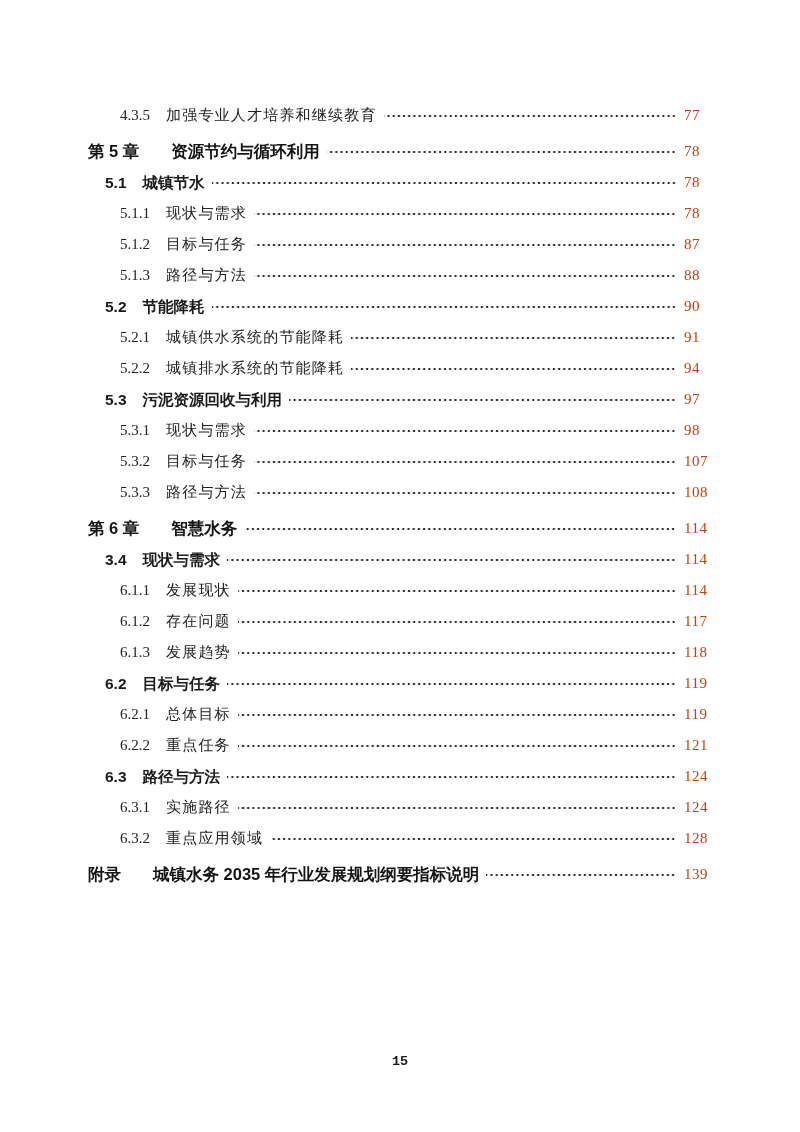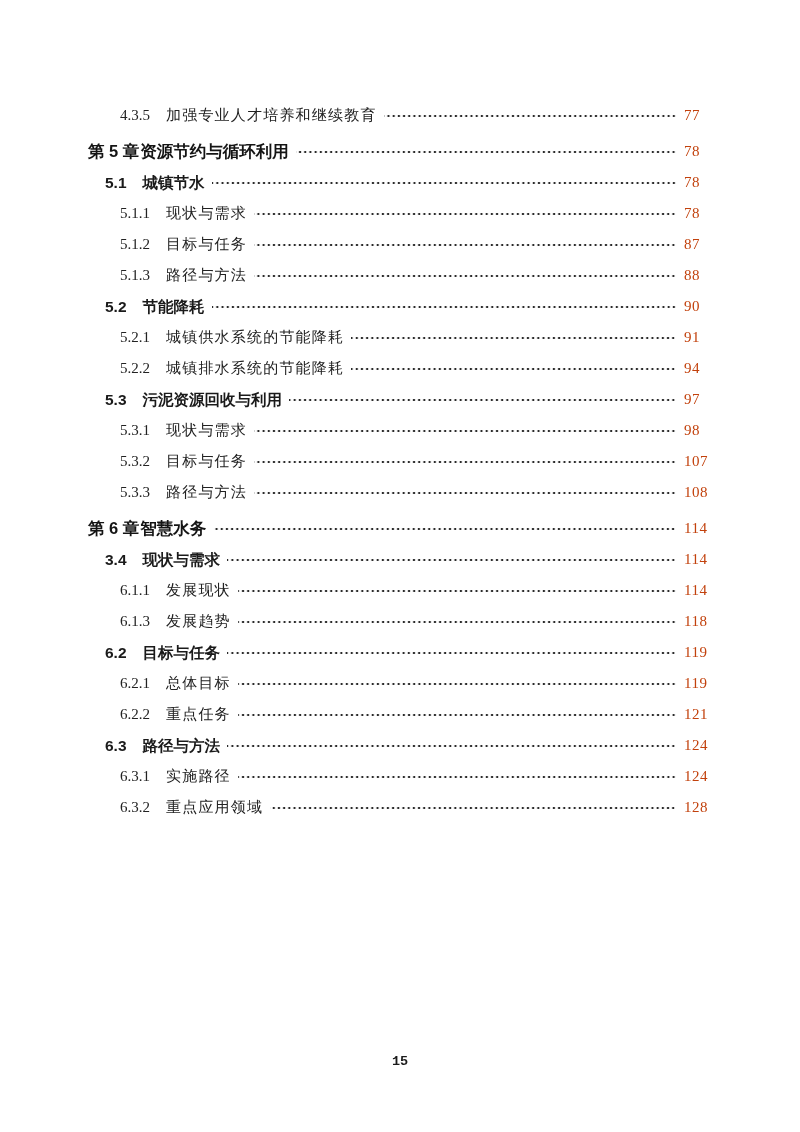--- a/index.html
+++ b/index.html
@@ -49,21 +49,21 @@
     font-size: 15px;
     color: #222222;
   }
   .toc-row.lvl3 .title {
     letter-spacing: 1.2px;
   }
   .num {
     flex: 0 0 auto;
     margin-right: 16px;
   }
-  .lvl1 .num { margin-right: 1px; }
+  .lvl1 .num { margin-right: 32px; }
   .title {
     flex: 0 0 auto;
   }
   .leader {
     flex: 1 1 auto;
     align-self: center;
     height: 6px;
     margin: 1px 8px 0 7px;
     background-image: radial-gradient(circle, #2b2b2b 1.15px, rgba(0,0,0,0) 1.45px);
     background-size: 5.2px 6px;
@@ -187,20 +187,26 @@
     <span class="leader"></span>
     <span class="pagenum">114</span>
   </div>
     <div class="toc-row lvl3">
     <span class="num">6.1.1</span>
     <span class="title">发展现状</span>
     <span class="leader"></span>
     <span class="pagenum">114</span>
   </div>
     <div class="toc-row lvl3">
+    <span class="num">6.1.2</span>
+    <span class="title">存在问题</span>
+    <span class="leader"></span>
+    <span class="pagenum">117</span>
+  </div>
+    <div class="toc-row lvl3">
     <span class="num">6.1.3</span>
     <span class="title">发展趋势</span>
     <span class="leader"></span>
     <span class="pagenum">118</span>
   </div>
     <div class="toc-row lvl2">
     <span class="num">6.2</span>
     <span class="title">目标与任务</span>
     <span class="leader"></span>
     <span class="pagenum">119</span>
@@ -227,16 +233,22 @@
     <span class="num">6.3.1</span>
     <span class="title">实施路径</span>
     <span class="leader"></span>
     <span class="pagenum">124</span>
   </div>
     <div class="toc-row lvl3">
     <span class="num">6.3.2</span>
     <span class="title">重点应用领域</span>
     <span class="leader"></span>
     <span class="pagenum">128</span>
+  </div>
+    <div class="toc-row lvl1">
+    <span class="num">附录</span>
+    <span class="title">城镇水务 2035 年行业发展规划纲要指标说明</span>
+    <span class="leader"></span>
+    <span class="pagenum">139</span>
   </div>
   </div>
 
 <div class="footer">15</div>
 
 </body></html>

